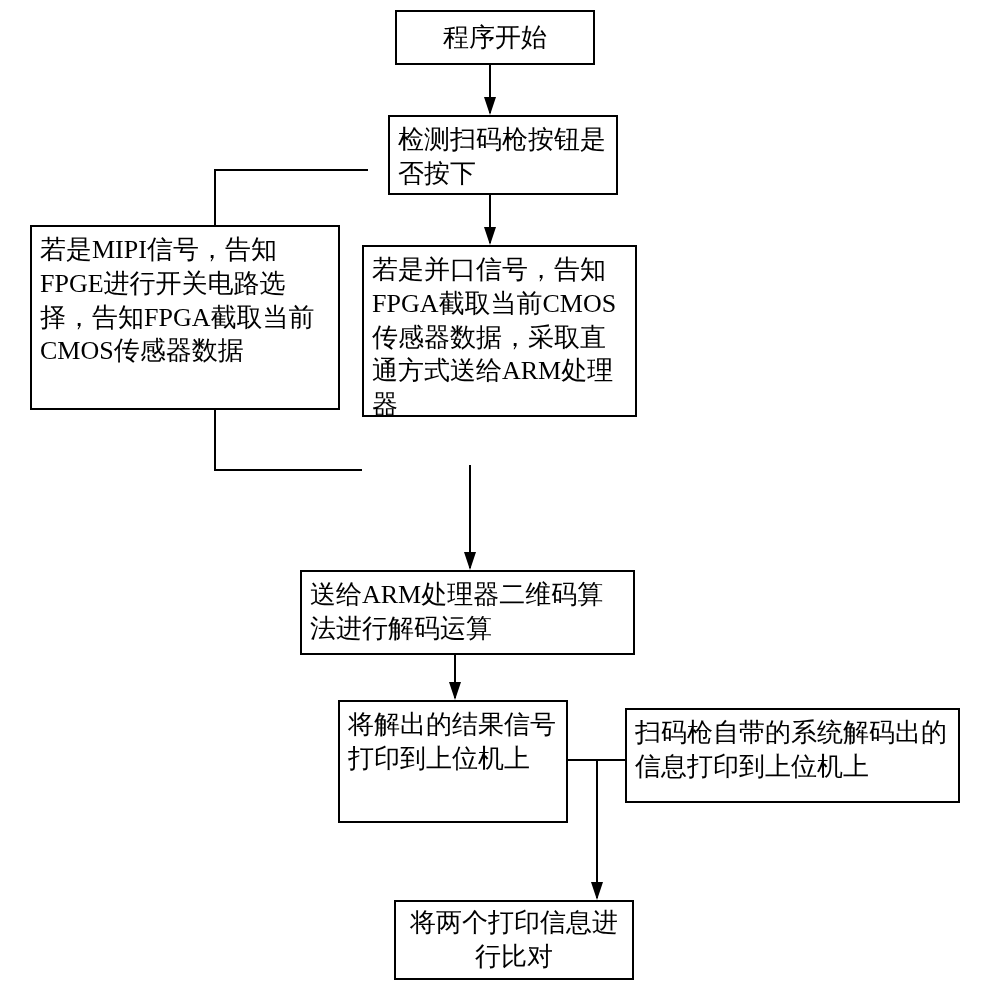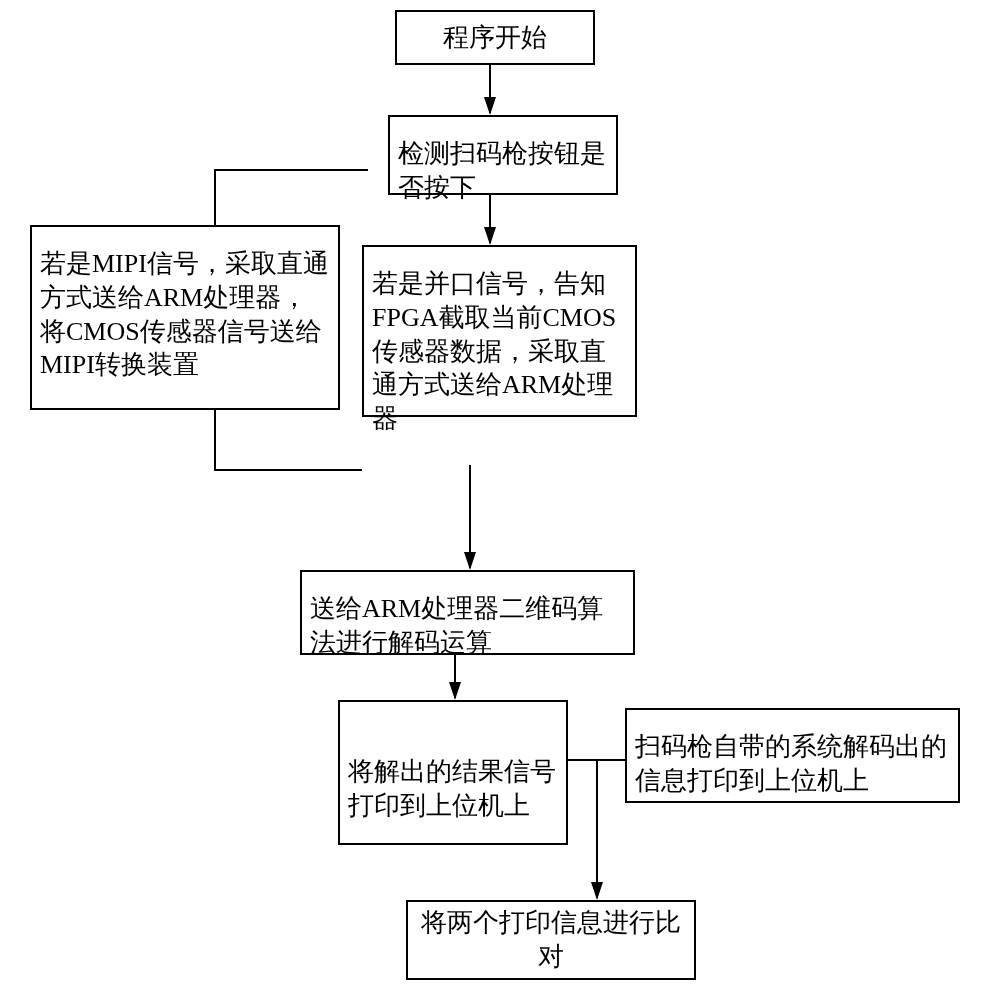--- a/index.html
+++ b/index.html
@@ -9,21 +9,21 @@
     background: #fff;
     position: relative;
     font-family: "SimSun", "Songti SC", serif;
     font-size: 26px;
     line-height: 1.3;
   }
   .box {
     position: absolute;
     border: 2px solid #000;
     background: #fff;
-    padding: 20px 8px;
+    padding: 6px 8px;
     display: flex;
     align-items: flex-start;
     justify-content: flex-start;
     text-align: left;
   }
   .box.center { justify-content: center; align-items: center; text-align: center; }
   svg.connectors {
     position: absolute;
     left: 0; top: 0;
     width: 993px; height: 1000px;
@@ -35,40 +35,40 @@
 
 <div class="box center" style="left:395px; top:10px; width:200px; height:55px;">
   <span>程序开始</span>
 </div>
 
 <div class="box" style="left:368px; top:115px; width:230px; height:80px;margin-left:20px;">
   <span>检测扫码枪按钮是否按下</span>
 </div>
 
 <div class="box" style="left:30px; top:225px; width:310px; height:185px;">
-  <span>若是MIPI信号，采取直通方式送给ARM处理器，将CMOS传感器信号送给MIPI转换装置</span>
+  <span>若是MIPI信号，告知FPGE进行开关电路选择，告知FPGA截取当前CMOS传感器数据</span>
 </div>
 
 <div class="box" style="left:362px; top:245px; width:275px; height:172px;">
   <span>若是并口信号，告知FPGA截取当前CMOS传感器数据，采取直通方式送给ARM处理器</span>
 </div>
 
 <div class="box" style="left:300px; top:570px; width:335px; height:85px;">
   <span>送给ARM处理器二维码算法进行解码运算</span>
 </div>
 
-<div class="box" style="left:338px; top:700px; width:230px; height:145px;align-items:flex-end;">
+<div class="box" style="left:338px; top:700px; width:230px; height:123px;">
   <span>将解出的结果信号打印到上位机上</span>
 </div>
 
 <div class="box" style="left:625px; top:708px; width:335px; height:95px;">
   <span>扫码枪自带的系统解码出的信息打印到上位机上</span>
 </div>
 
-<div class="box center" style="left:406px; top:900px; width:290px; height:80px;">
+<div class="box center" style="left:394px; top:900px; width:240px; height:80px;">
   <span>将两个打印信息进行比对</span>
 </div>
 
 <svg class="connectors">
   <defs>
     <marker id="arrow" markerWidth="10" markerHeight="10" refX="8" refY="3" orient="auto" markerUnits="strokeWidth">
       <path d="M0,0 L0,6 L9,3 z" fill="#000"></path>
     </marker>
   </defs>
 

